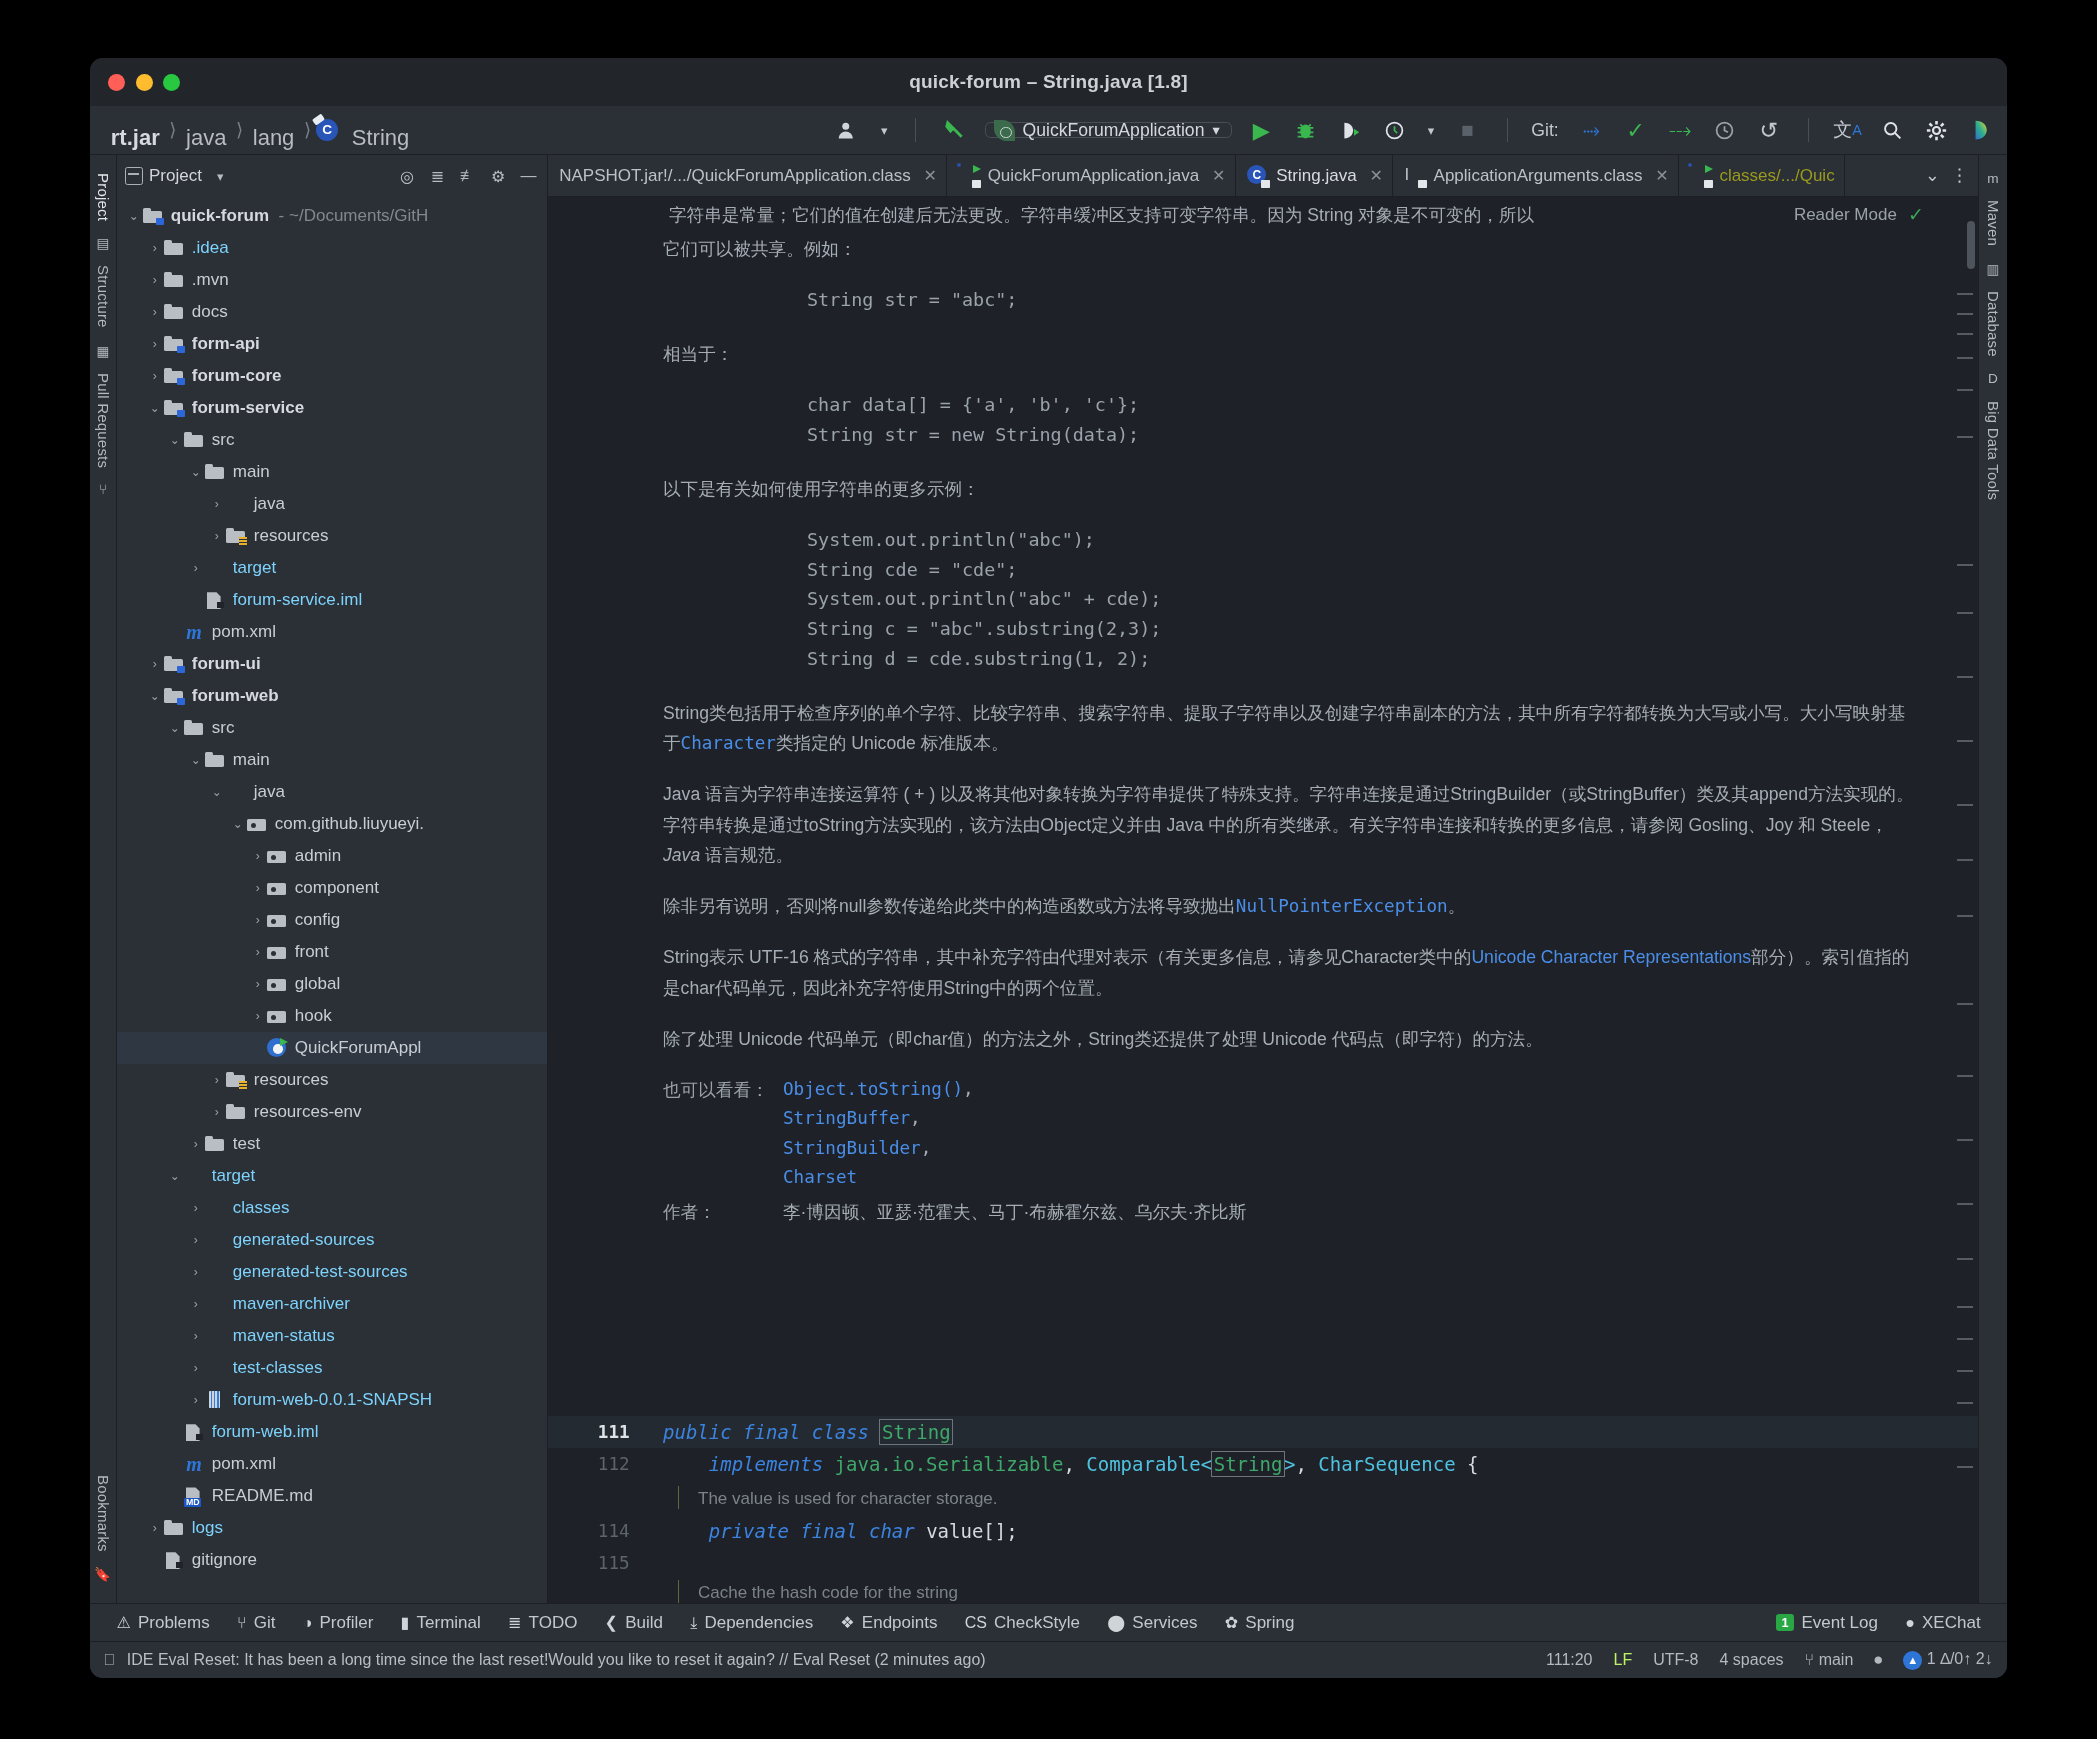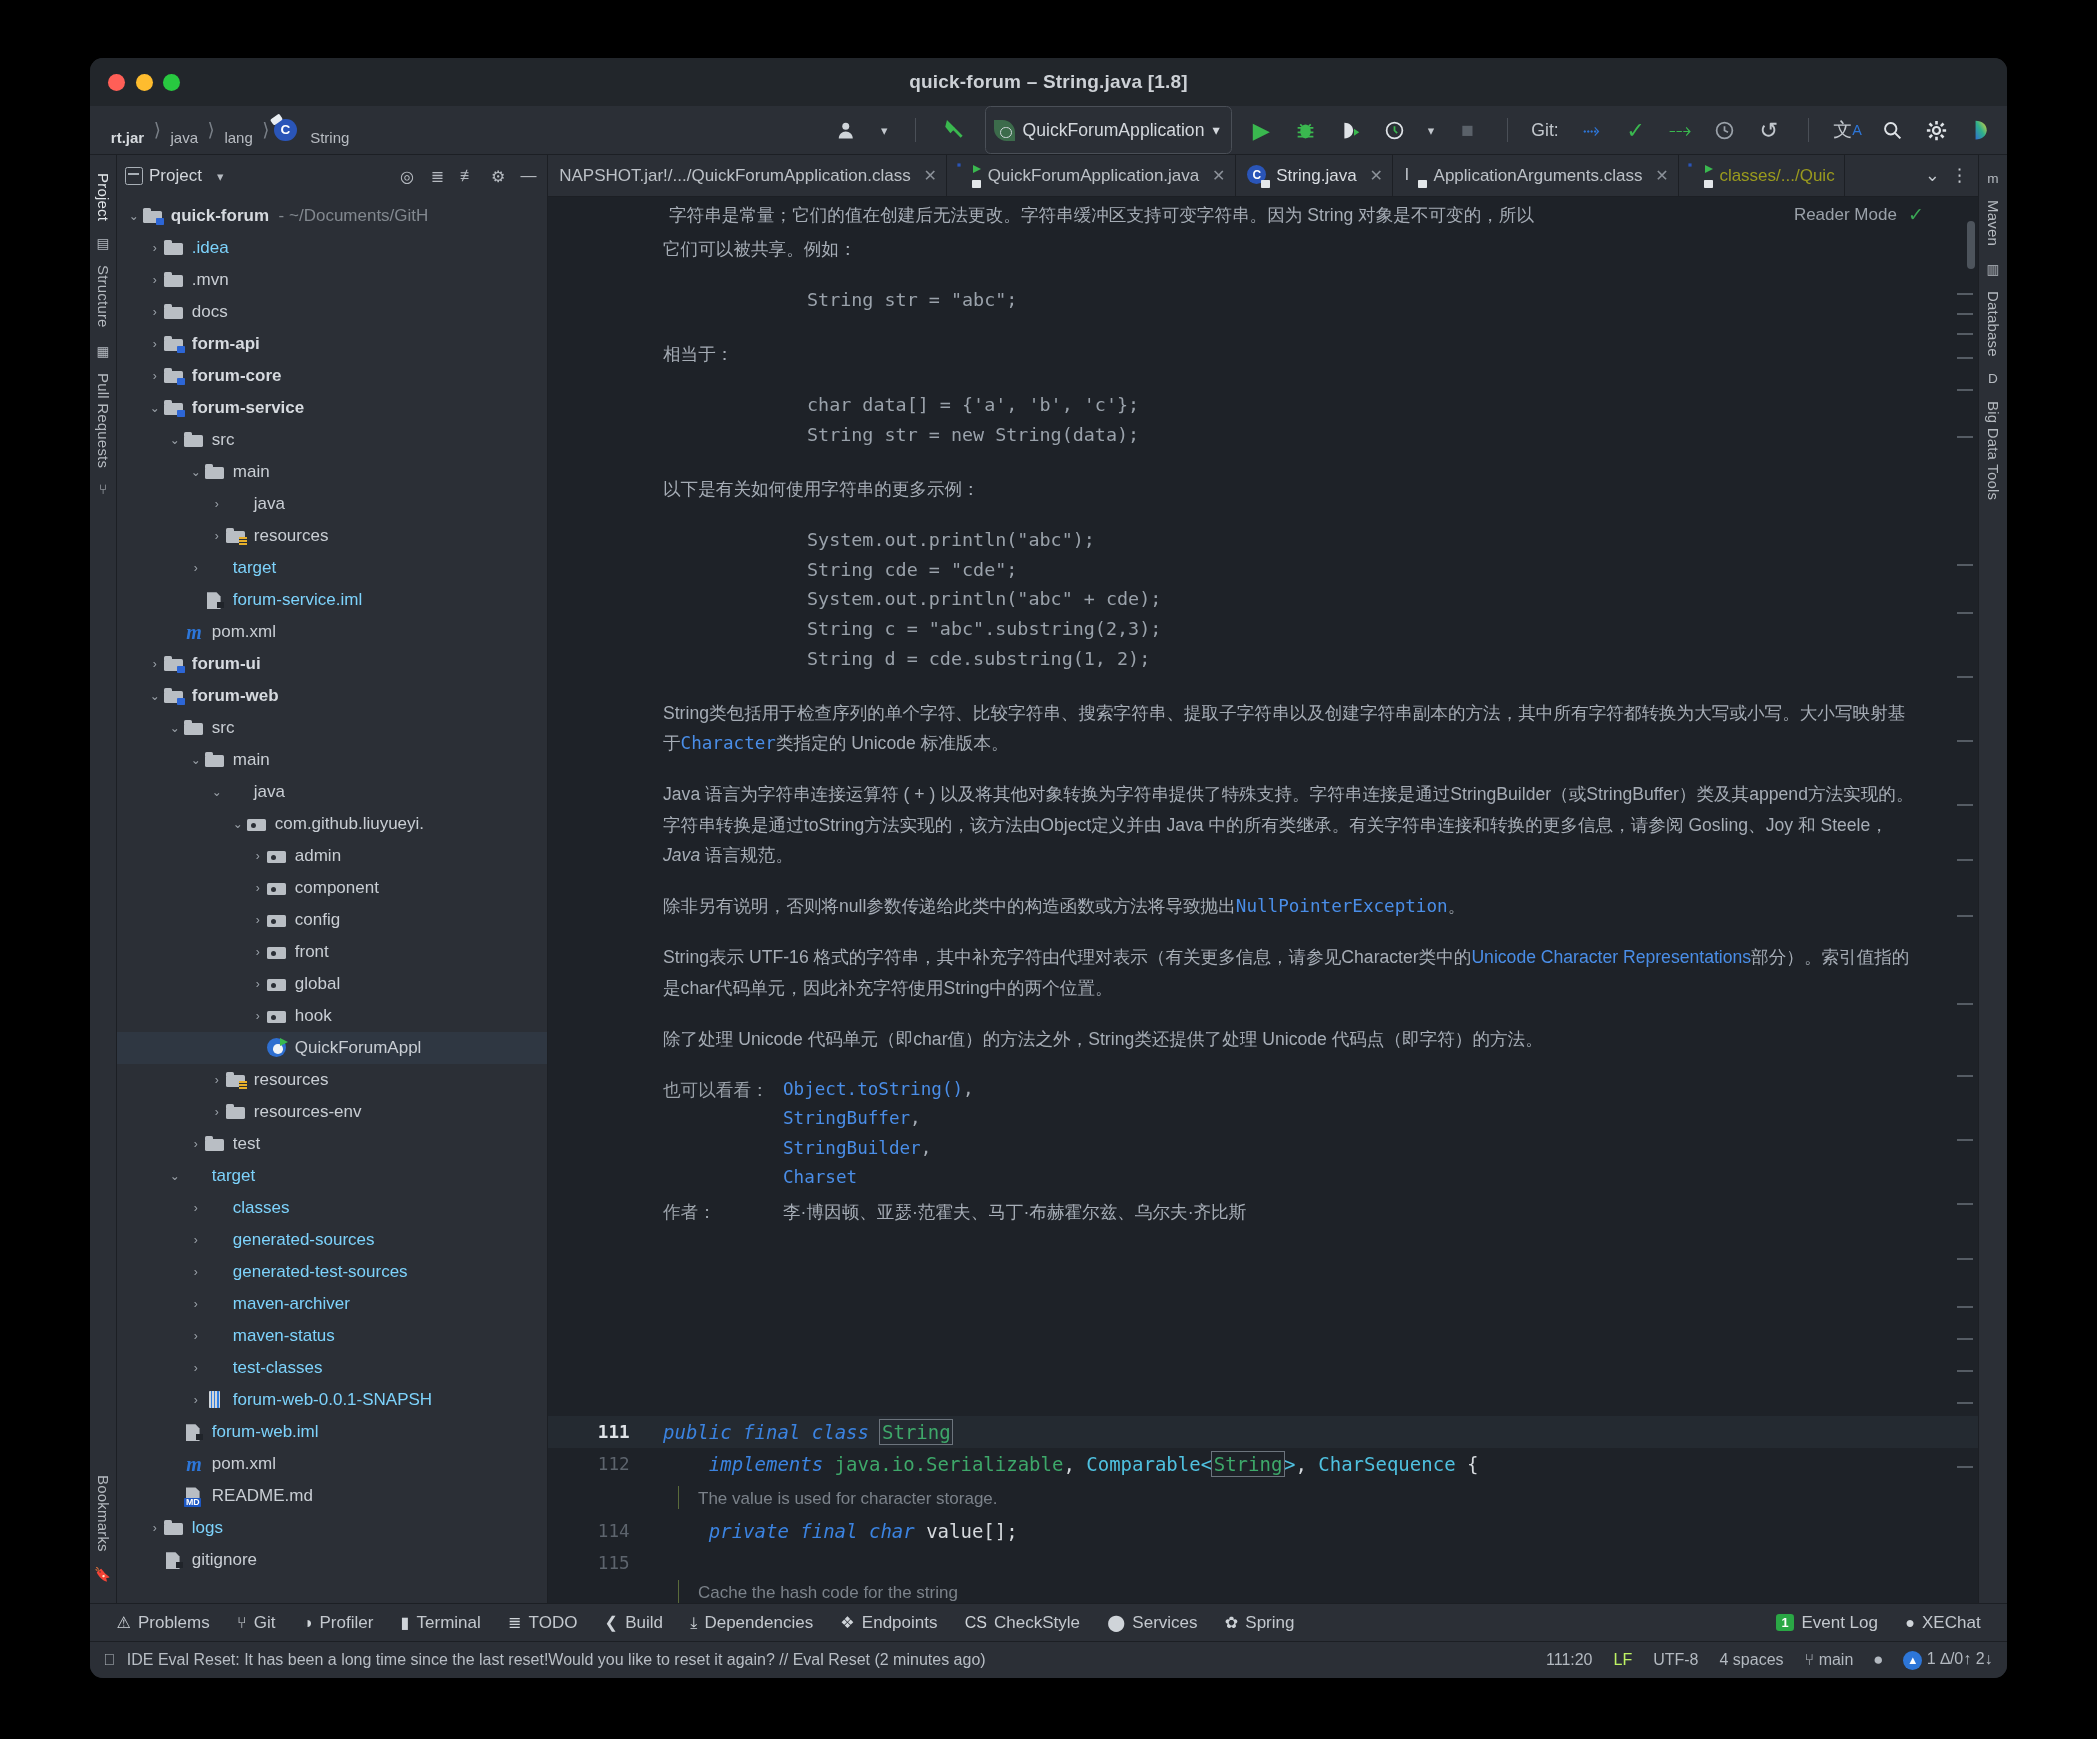--- a/index.html
+++ b/index.html
@@ -40,21 +40,21 @@
 
   
   .toolbar {
     height: 49px; flex: 0 0 49px;
     background: #2b2f36;
     display: flex; align-items: center;
     padding: 0 11.2px 0 0;
     border-bottom: 0.8px solid #1c1f24;
   }
   .crumbs { display: flex; align-items: center; margin-left: 16px; gap: 2.4px; }
-  .crumb { font-size: 15px; color: #b8bcc2; padding: 0 4.8px; margin-top: 15px; }
+  .crumb { font-size: 22px; color: #b8bcc2; padding: 0 4.8px; margin-top: 15px; }
   .crumb.first { font-weight: bold; color: #d6dade; }
   .crumb-sep { color: #7a8088; font-size: 18.4px; padding: 0 2.4px; }
   .cls-badge {
     width: 22.3px; height: 22.3px; border-radius: 50%;
     background: #2a55b8; color: #fff; font-size: 13.6px; font-weight: bold;
     display: inline-flex; align-items: center; justify-content: center;
     margin-right: 6.4px; position: relative;
   }
   .cls-badge::after{
     content:""; position:absolute; left:-3.2px; top:-3.2px;
@@ -65,21 +65,21 @@
   .tb-group { display: flex; align-items: center; gap: 14.4px; }
   .tb-ico {
     width: 30px; height: 30px; display: flex; align-items: center;
     justify-content: center; color: #c2c7cd; font-size: 19px;
     cursor: default;
   }
   .vsep { width: 0.8px; height: 24px; background: #4a4f57; margin: 0 9.6px; }
   .runcfg {
     display: flex; align-items: center; gap: 8px;
     border: 0.8px solid #4a4f57; border-radius: 5.6px;
-    padding: 4.8px 11.2px 4.8px 8px; height: 48px;
+    padding: 4.8px 11.2px 4.8px 8px; height: 16px;
     color: #d4d8dd; font-size: 17.6px;
   }
   .leafico { width: 21px; height: 21px; position: relative; }
   .leafico::before{
     content:""; position:absolute; inset:0;
     background:#3c6b4b; border-radius: 0 60% 0 60%;
   }
   .leafico::after{
     content:""; position:absolute; left:6.4px; top:7.2px; width:9.6px; height:9.6px;
     border:1.6px solid #cfd6da; border-radius:50%;

